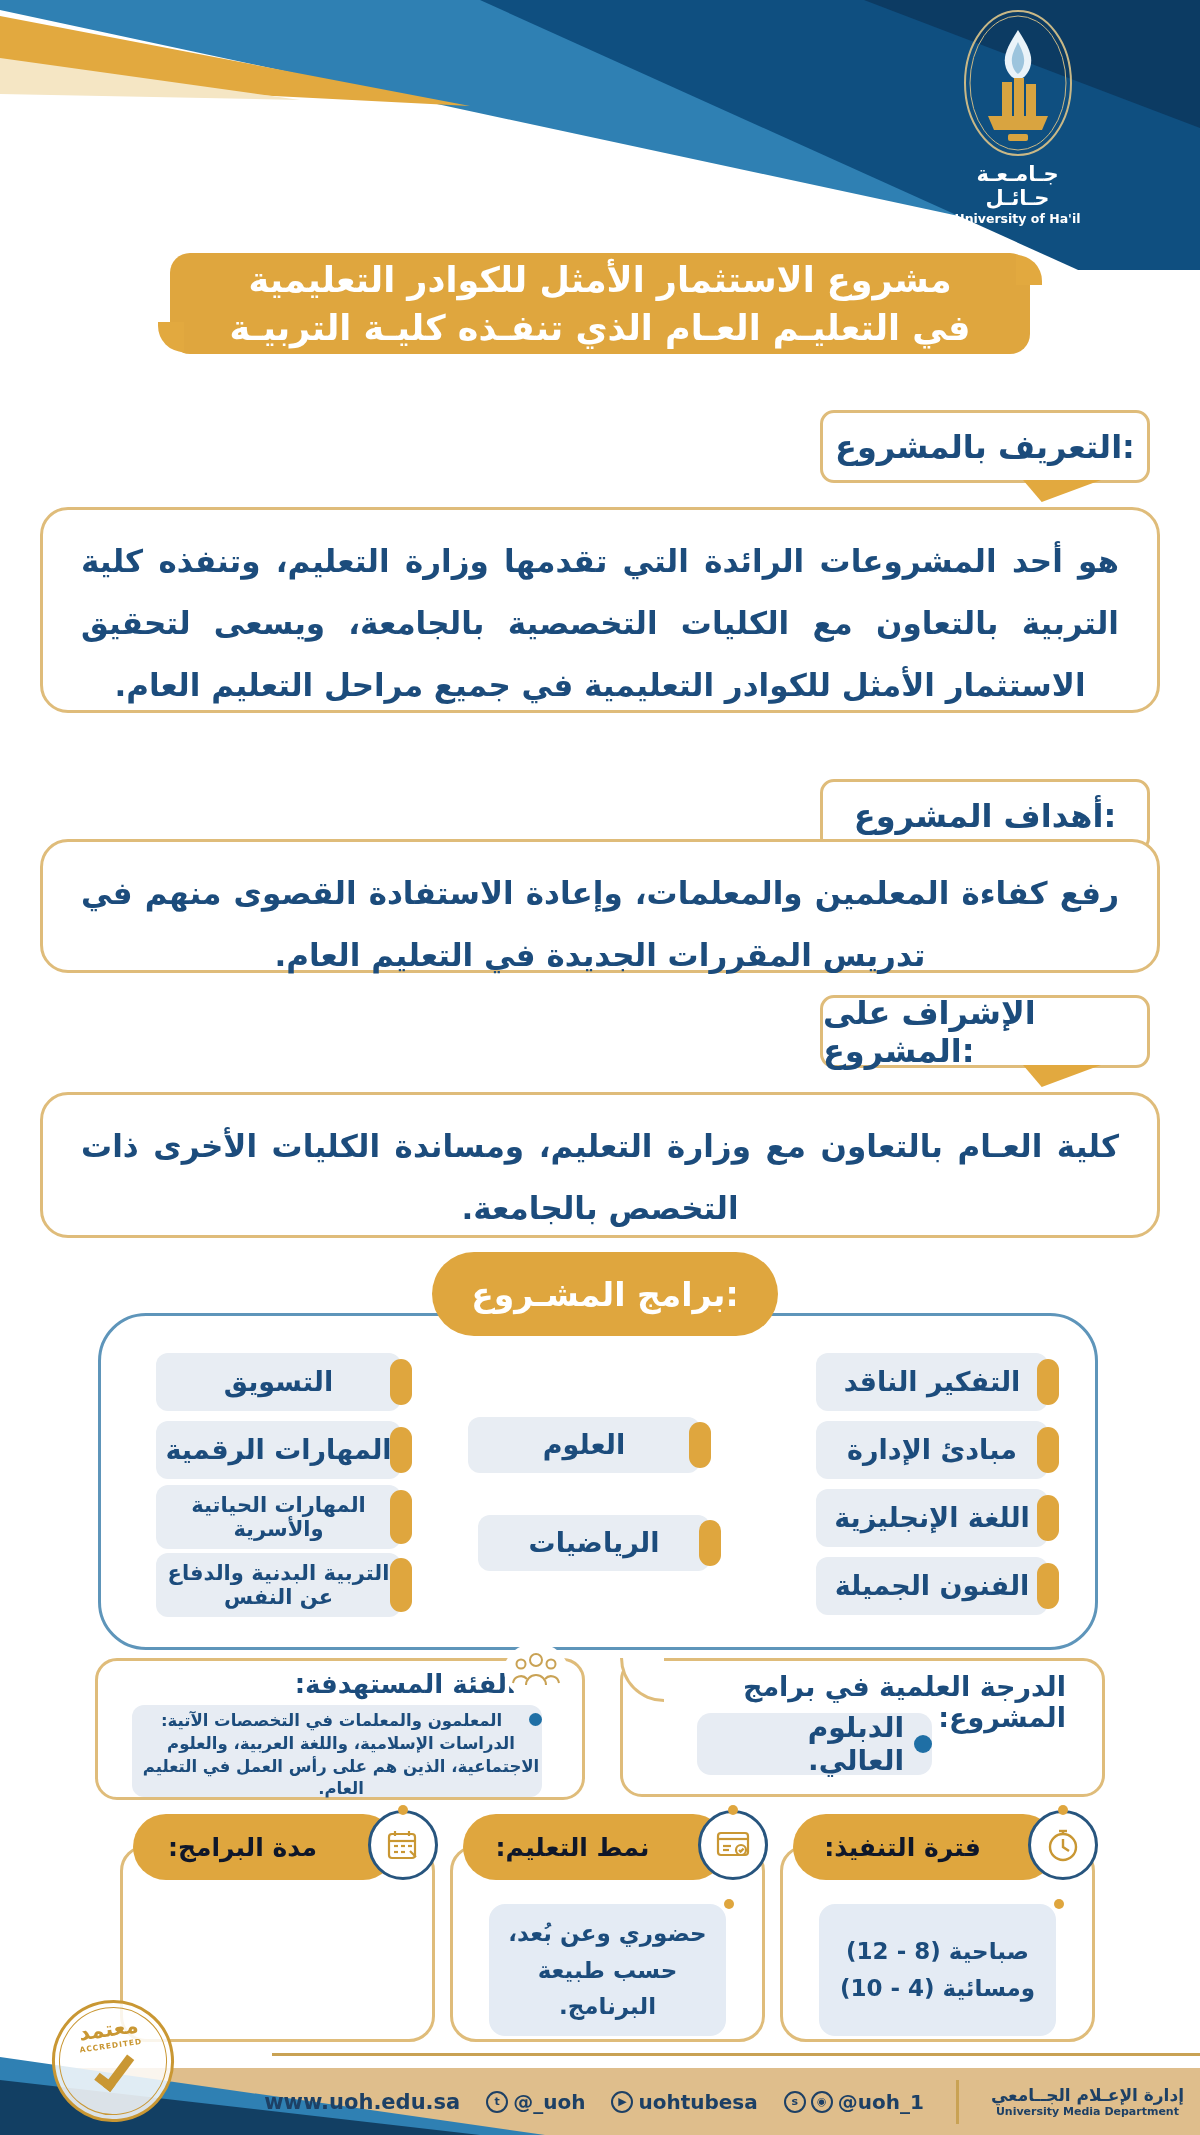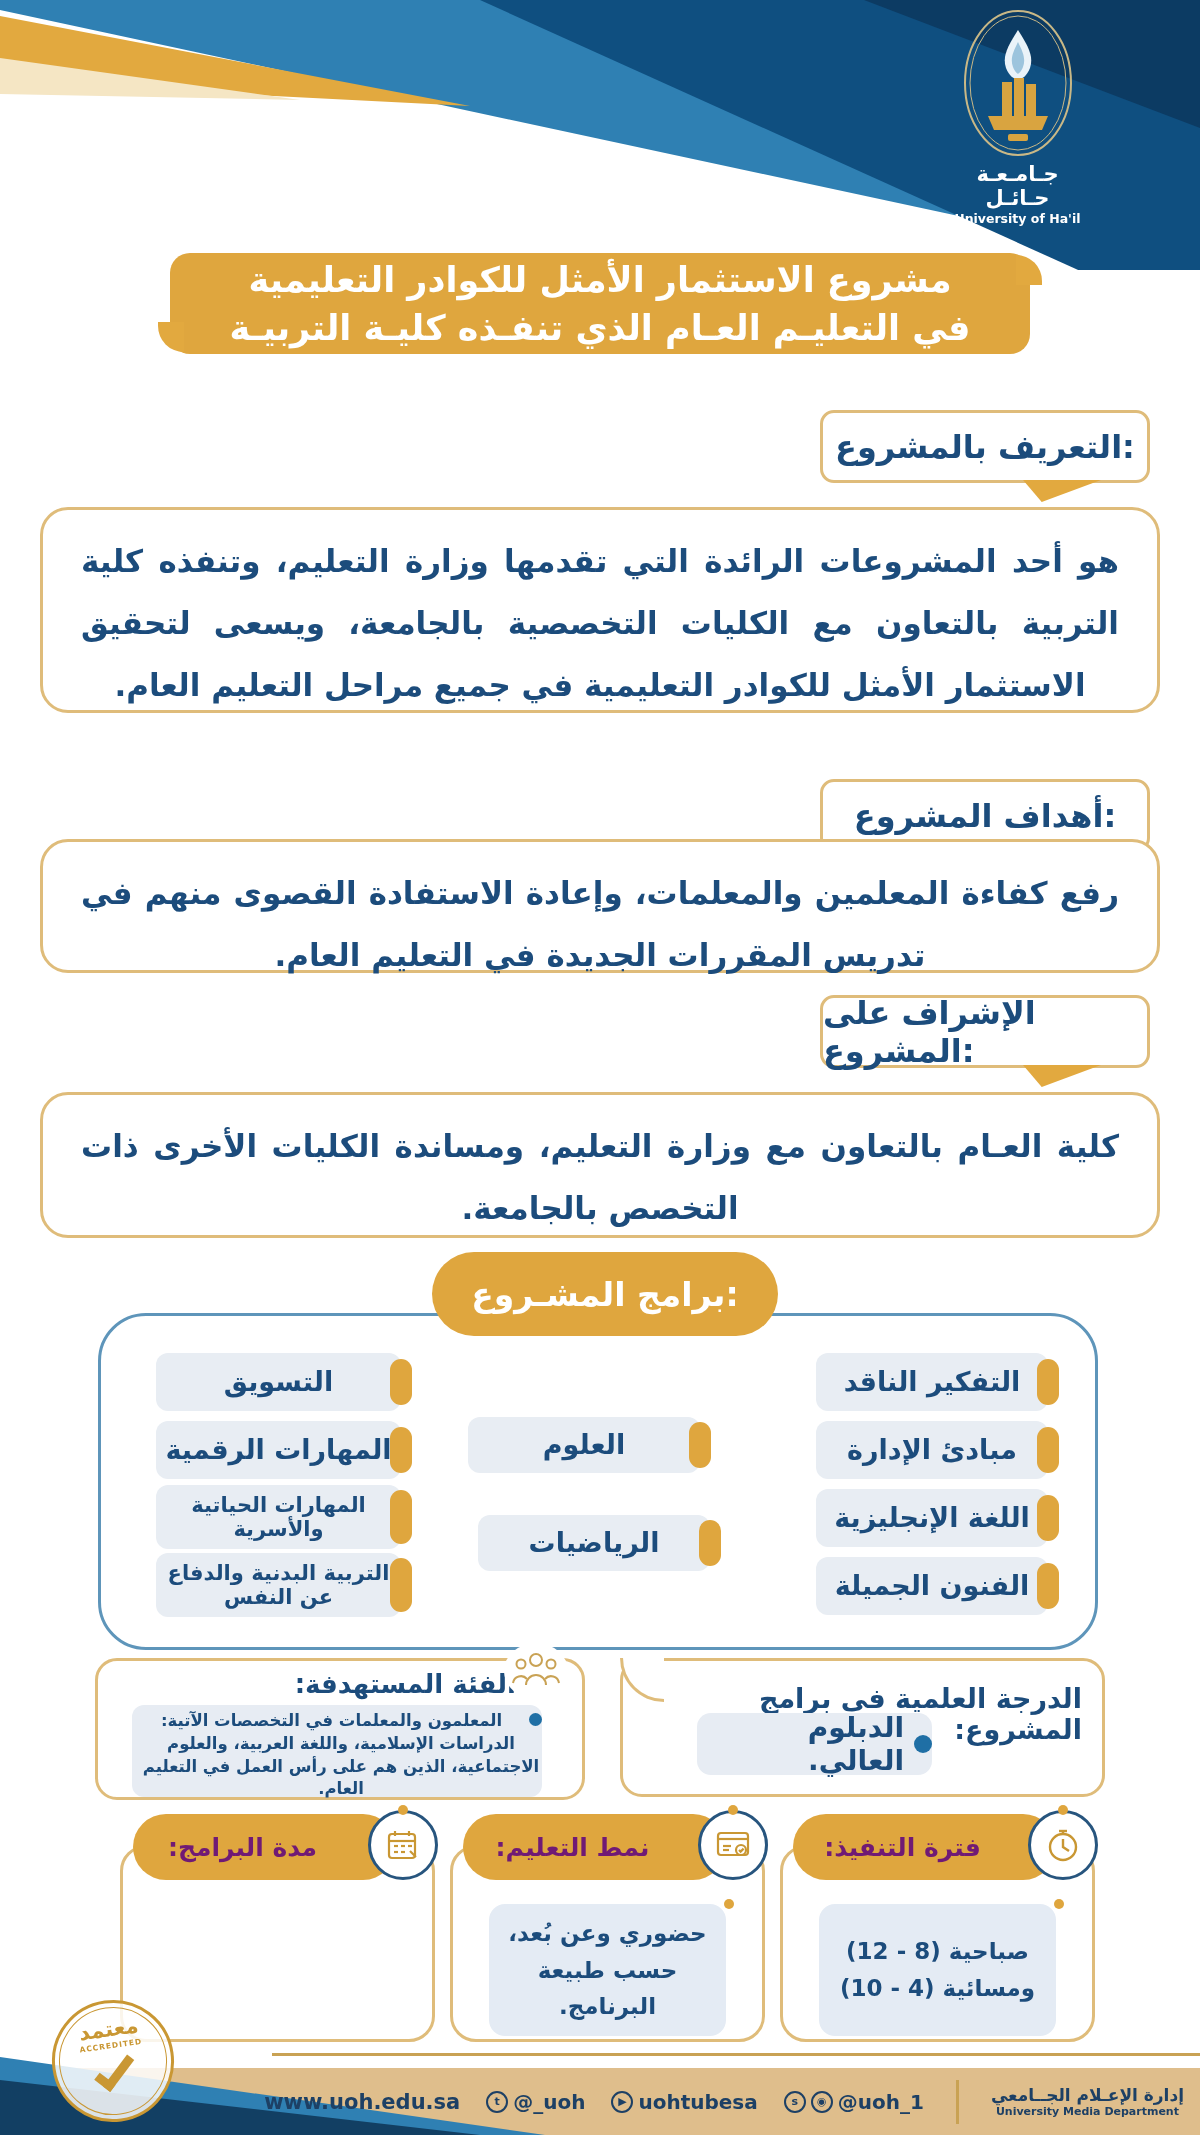--- a/index.html
+++ b/index.html
@@ -73,21 +73,21 @@
   .b1{ font-size:27px; } .b2{ font-size:21px; }
   
   .degree-box{
     position:absolute; left:620px; top:1658px; width:485px; height:139px;
     background:#fff; border:3px solid #DFBC7A; border-radius:22px; direction:rtl;
   }
   .degree-box .notch{
     position:absolute; top:-3px; left:-3px; width:44px; height:44px; background:#fff;
     border-bottom:3px solid #DFBC7A; border-left:3px solid #DFBC7A; border-radius:0 0 0 44px;
   }
-  .degree-head{ padding:10px 20px 0 0; font-size:27px; text-align:right;margin-top:12px; }
+  .degree-head{ padding:10px 36px 0 0; font-size:27px; text-align:right; }
   .degree-value{
     position:absolute; right:170px; top:52px; width:235px; height:62px;
     background:#E7ECF3; border-radius:14px; display:flex; align-items:center;
     justify-content:center; gap:10px; font-size:28px;padding-left:20px;
   }
   .dot{ width:18px; height:18px; border-radius:50%; background:#1F6FA5; flex:0 0 auto; }
   .target-box{
     position:absolute; left:95px; top:1658px; width:490px; height:142px;
     background:#fff; border:3px solid #DFBC7A; border-radius:22px; direction:rtl;
   }
@@ -102,21 +102,21 @@
     position:absolute; top:-18px; right:14px; width:64px; height:56px;
     background:#fff; border-radius:50%; display:flex; align-items:center; justify-content:center;
   }
   
   .info-box{
     position:absolute; top:1845px; width:315px; height:197px;
     background:#fff; border:3px solid #DFBC7A; border-radius:26px;
   }
   .info-pill{
     position:absolute; top:-34px; left:10px; right:36px; height:66px;
-    background:#DFA63E; border-radius:33px; color:#701a75; font-size:25px;
+    background:#DFA63E; border-radius:33px; color:#0f172a; font-size:25px;
     display:flex; align-items:center; justify-content:center; padding-right:44px;
     direction:rtl; z-index:2;
   }
   .info-circle{
     position:absolute; top:-38px; right:-6px; width:70px; height:70px; background:#fff;
     border:3px solid #27557E; border-radius:50%; display:flex; align-items:center;
     justify-content:center; z-index:3;
   }
   .info-circle::before{
     content:""; position:absolute; top:-8px; left:50%; transform:translateX(-50%);

